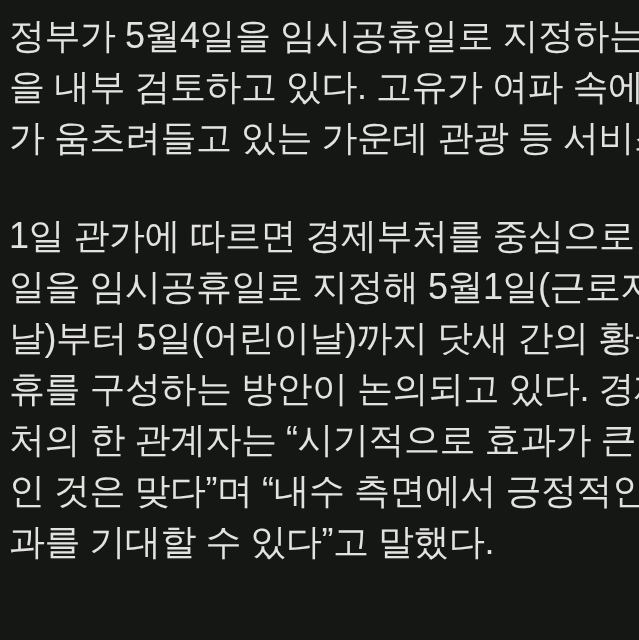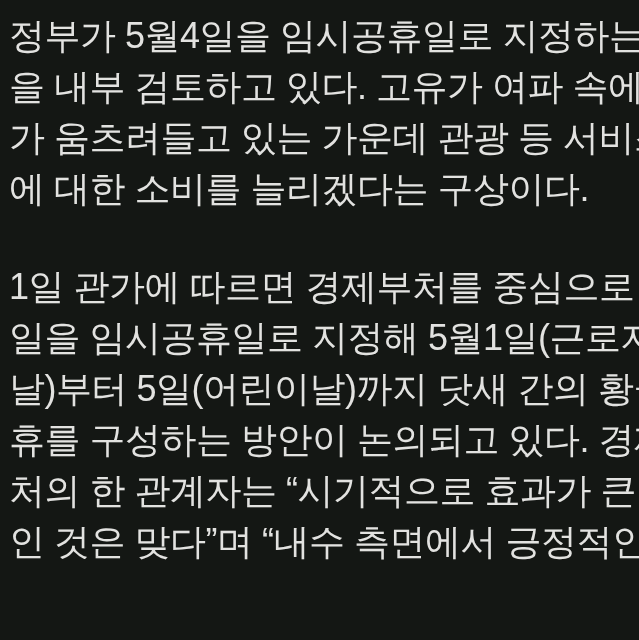--- a/index.html
+++ b/index.html
@@ -35,23 +35,23 @@
   }
 </style>
 </head>
 <body>
 
 <div class="article">
   <div class="para">
     <div class="line">정부가 5월4일을 임시공휴일로 지정하는 방안</div>
     <div class="line">을 내부 검토하고 있다. 고유가 여파 속에 내수</div>
     <div class="line">가 움츠려들고 있는 가운데 관광 등 서비스업</div>
-    <div class="line">에 대한 소비를 늘리겠다는 구상이다.</div>
   </div>
   <div class="para">
     <div class="line">1일 관가에 따르면 경제부처를 중심으로 5월 4</div>
     <div class="line">일을 임시공휴일로 지정해 5월1일(근로자의</div>
     <div class="line">날)부터 5일(어린이날)까지 닷새 간의 황금연</div>
     <div class="line">휴를 구성하는 방안이 논의되고 있다. 경제 부</div>
     <div class="line">처의 한 관계자는 “시기적으로 효과가 큰 구간</div>
     <div class="line">인 것은 맞다”며 “내수 측면에서 긍정적인 효</div>
+    <div class="line">과를 기대할 수 있다”고 말했다.</div>
   </div>
 </div>
 
 </body></html>

